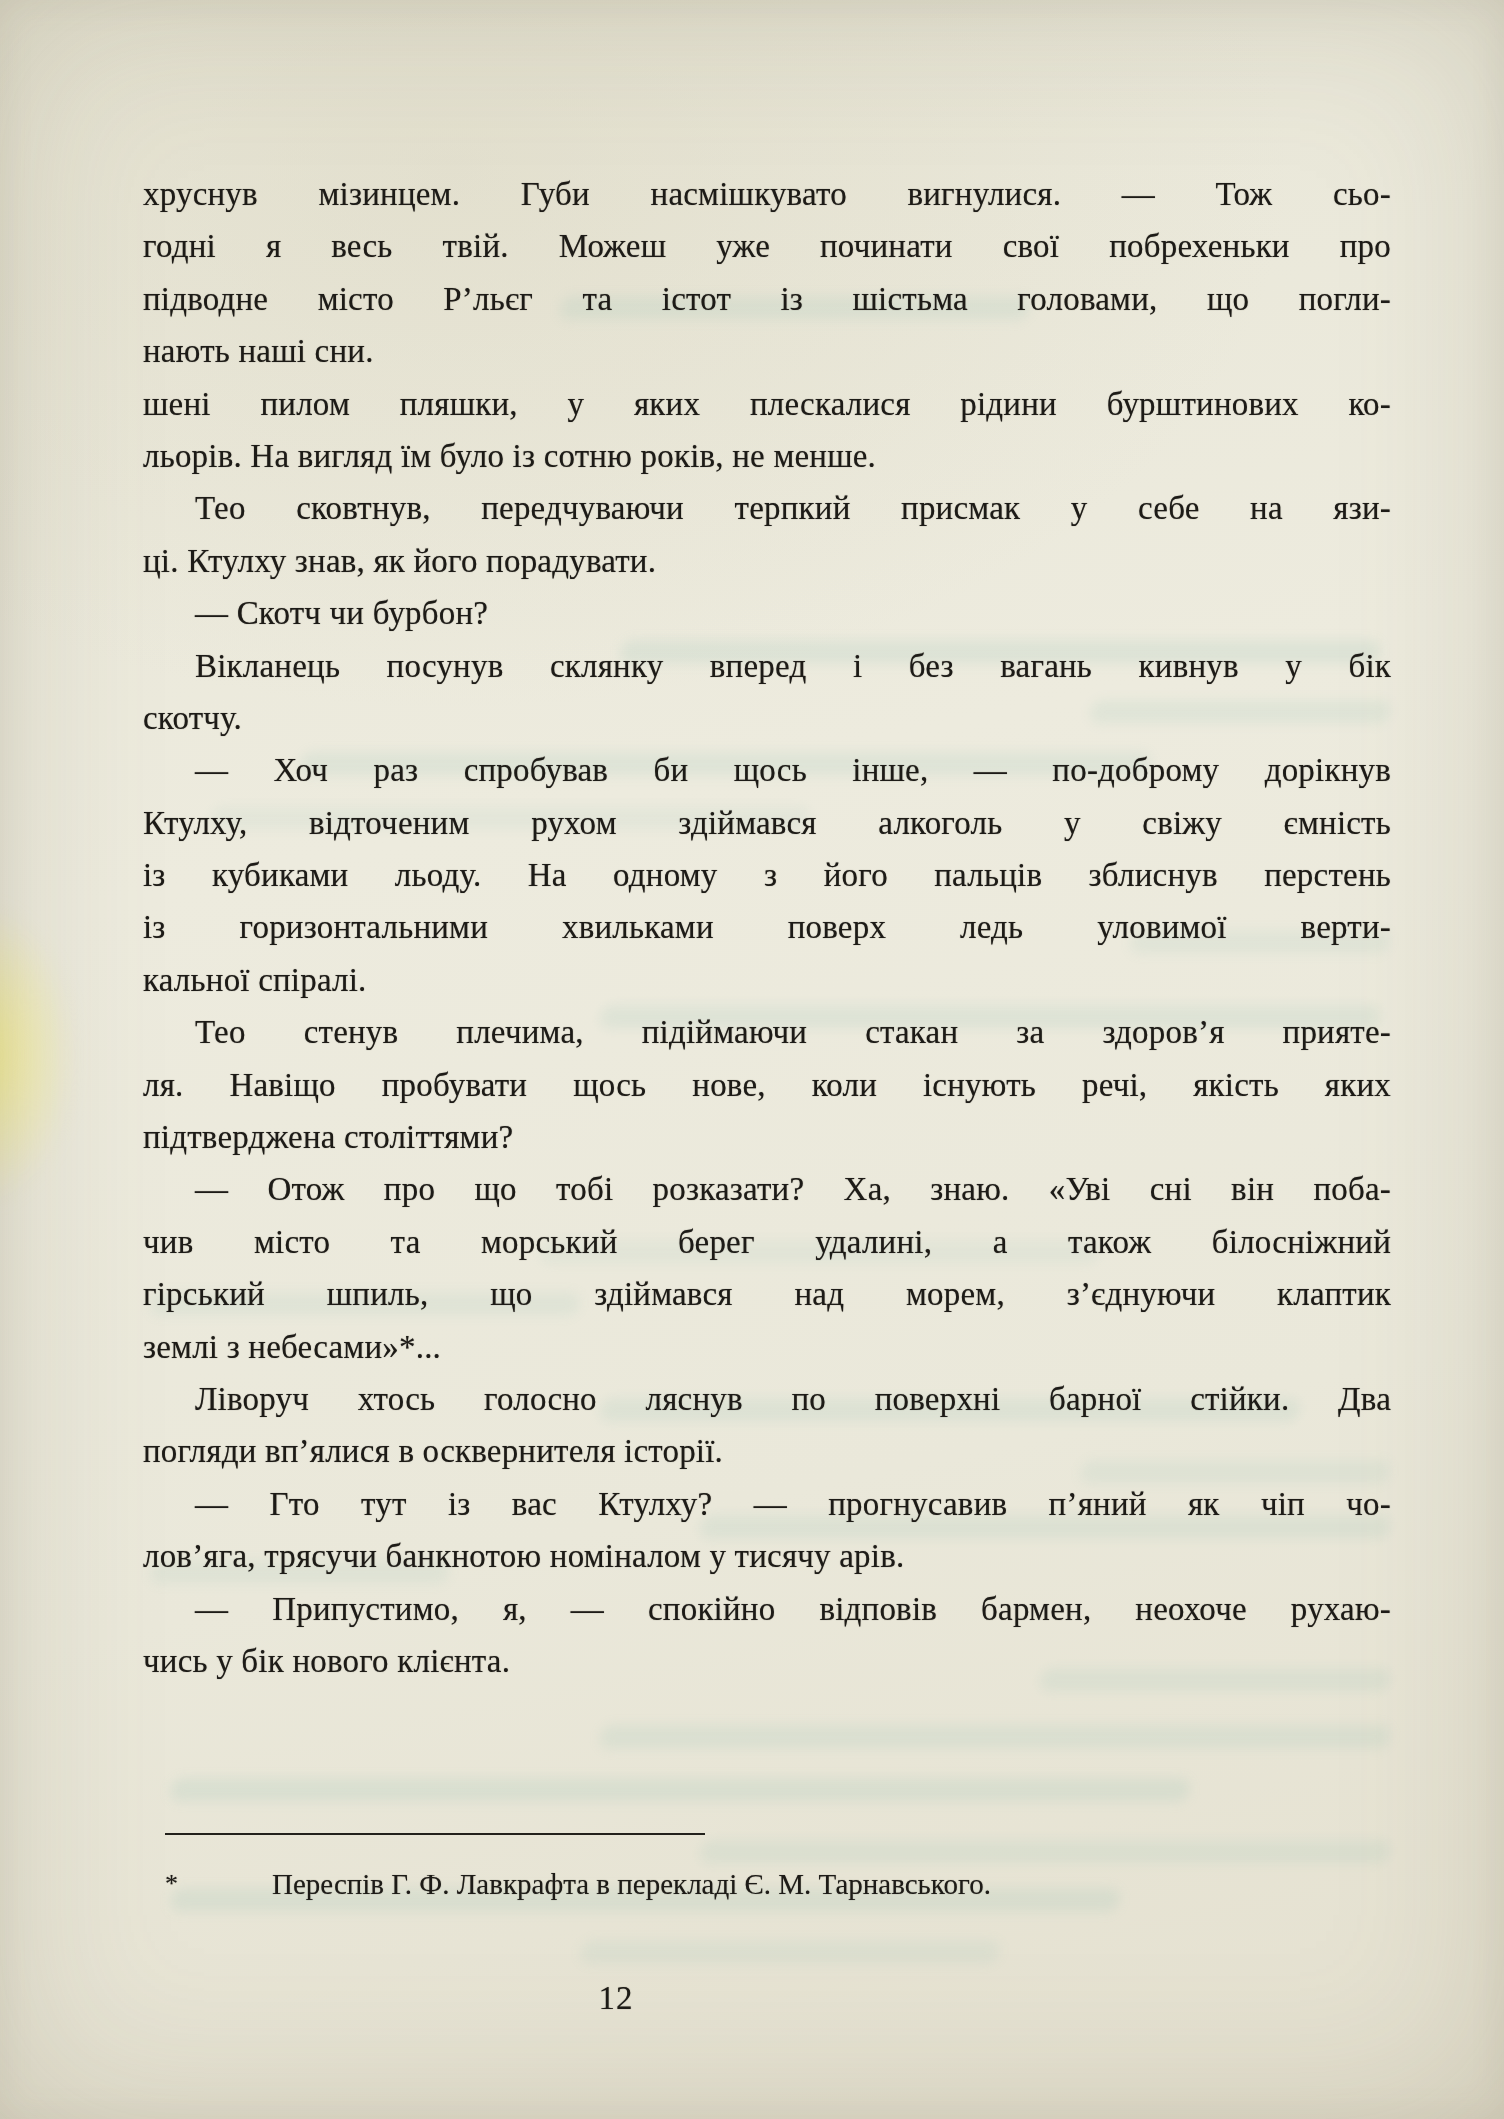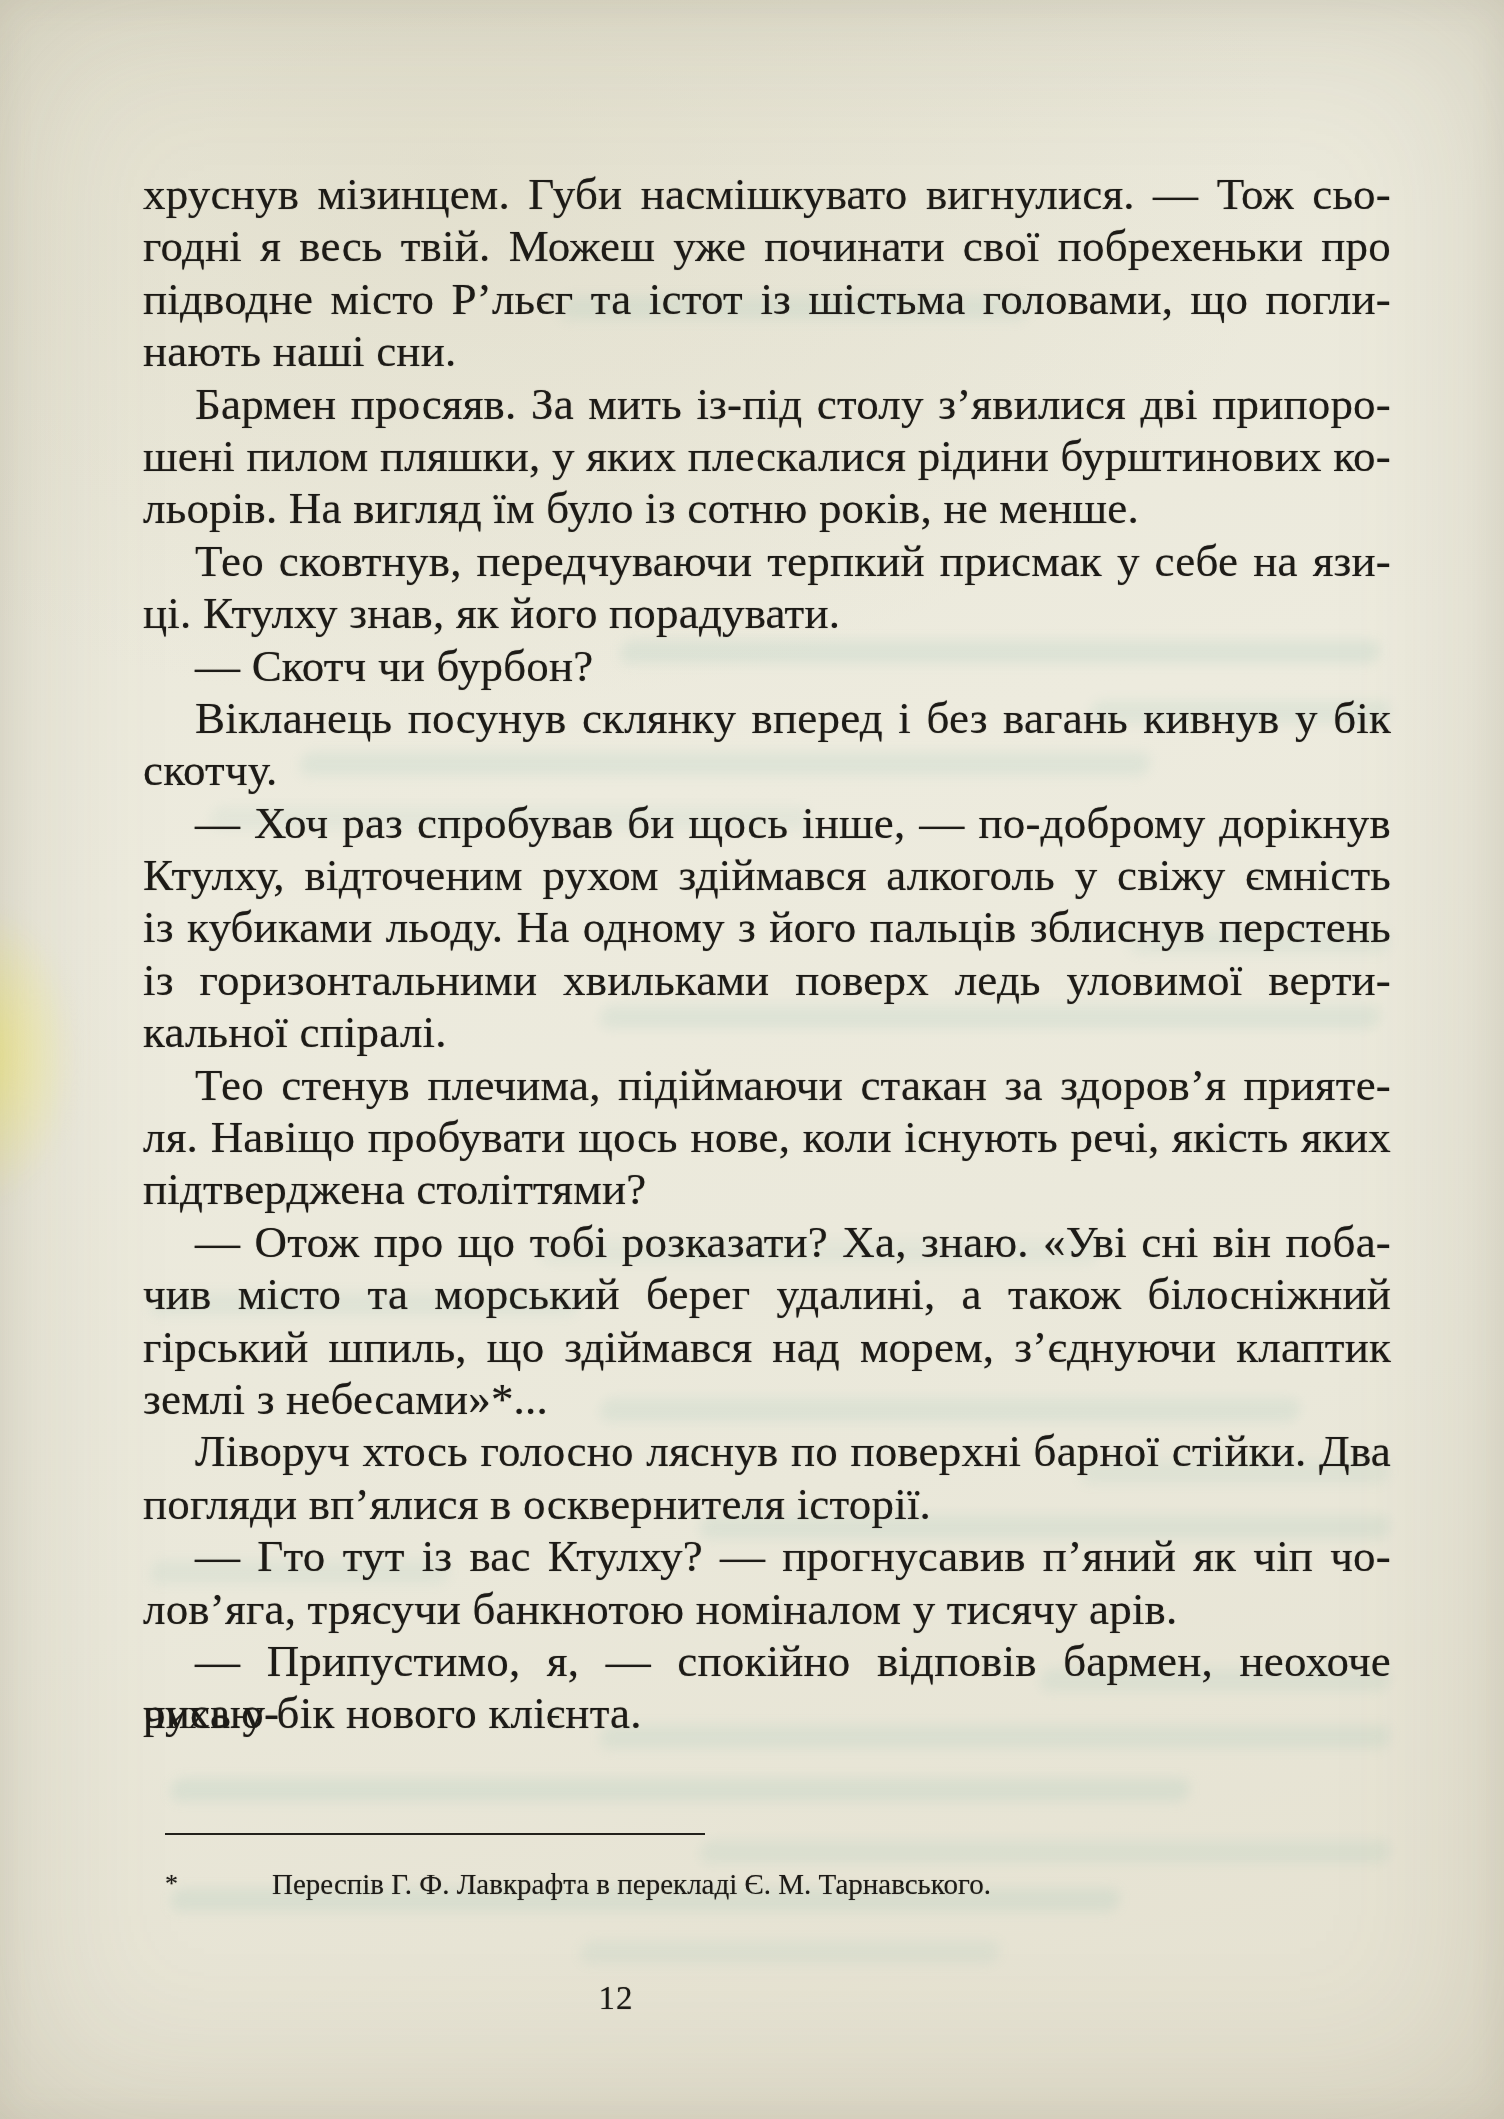--- a/index.html
+++ b/index.html
@@ -44,21 +44,21 @@
 
   .textblock {
     position: absolute;
     left: 143px; top: 168px;
     width: 1248px;
   }
 
   .line {
     height: 52.4px;
     line-height: 52.4px;
-    font-size: 45px;
+    font-size: 33px;
     letter-spacing: 0.2px;
     white-space: normal;
     text-align: left;
     text-shadow: 0 0 1px rgba(32, 27, 20, 0.55);
   }
   .line.just { text-align: justify; text-align-last: justify; }
   .line.indent { text-indent: 52px; }
   .it { }
 
   .divider {
@@ -112,21 +112,20 @@
   <div class="bleed" style="left:170px;  top:1778px; width:1020px; opacity:.55;"></div>
   <div class="bleed" style="left:700px;  top:1840px; width:690px;  opacity:.46;"></div>
   <div class="bleed" style="left:170px;  top:1888px; width:950px;  opacity:.55;"></div>
   <div class="bleed" style="left:580px;  top:1940px; width:420px;  opacity:.40;"></div>
 
   <div class="textblock">
       <div class="line just"><span>хруснув мізинцем. Губи насмішкувато вигнулися. — Тож сьо-</span></div>
       <div class="line just"><span>годні я весь твій. Можеш уже починати свої побрехеньки про</span></div>
       <div class="line just"><span>підводне місто Р’льєг та істот із шістьма головами, що погли-</span></div>
       <div class="line"><span>нають наші сни.</span></div>
-      <div class="line indent just"><span>Бармен просяяв. За мить із-під столу з’явилися дві припоро-</span></div>
       <div class="line just"><span>шені пилом пляшки, у яких плескалися рідини бурштинових ко-</span></div>
       <div class="line"><span>льорів. На вигляд їм було із сотню років, не менше.</span></div>
       <div class="line indent just"><span>Тео сковтнув, передчуваючи терпкий присмак у себе на язи-</span></div>
       <div class="line"><span>ці. Ктулху знав, як його порадувати.</span></div>
       <div class="line indent"><span>— Скотч чи бурбон?</span></div>
       <div class="line indent just"><span>Вікланець посунув склянку вперед і без вагань кивнув у бік</span></div>
       <div class="line"><span>скотчу.</span></div>
       <div class="line indent just"><span>— Хоч раз спробував би щось інше, — по-доброму дорікнув</span></div>
       <div class="line just"><span>Ктулху, відточеним рухом здіймався алкоголь у свіжу ємність</span></div>
       <div class="line just"><span>із кубиками льоду. На одному з його пальців зблиснув перстень</span></div>

